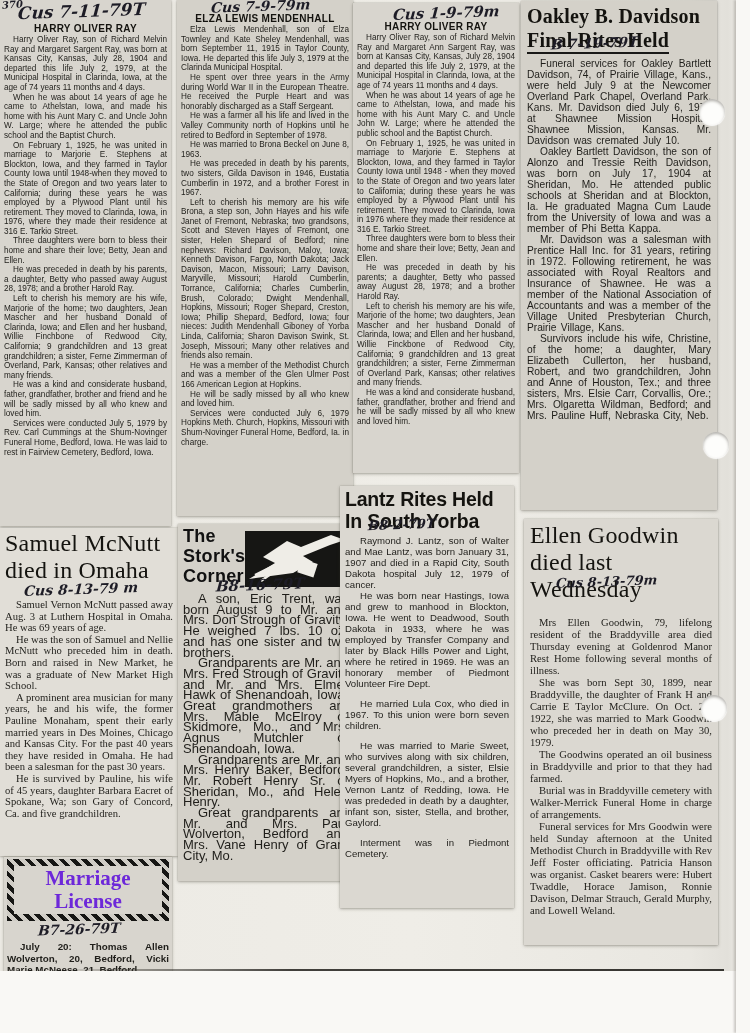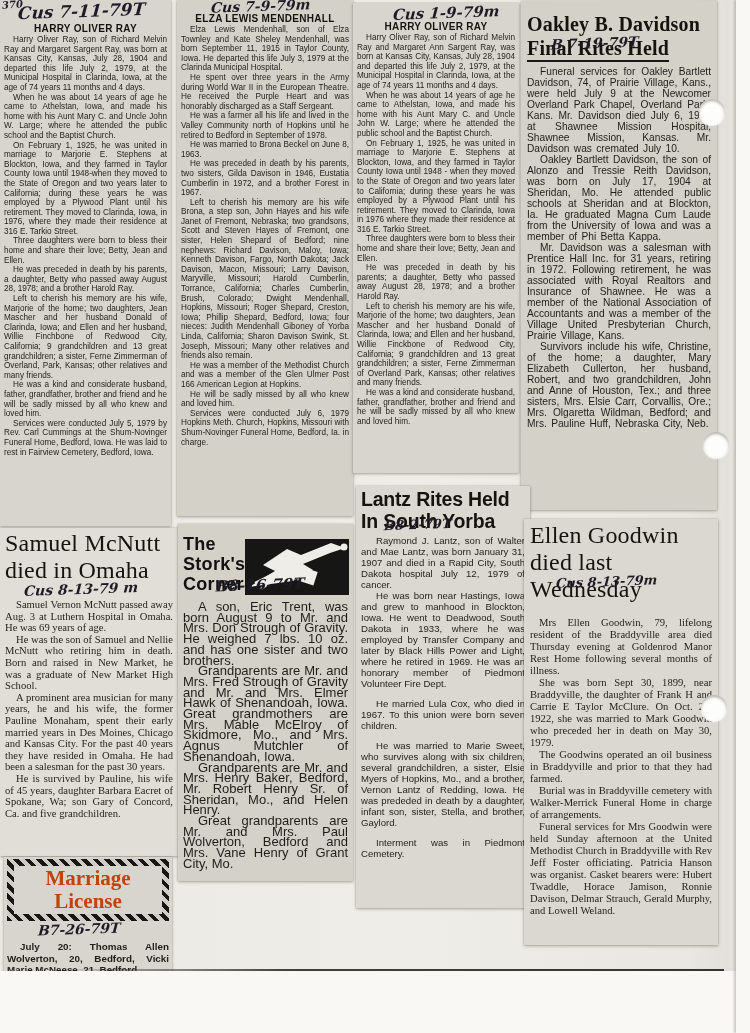--- a/index.html
+++ b/index.html
@@ -26,51 +26,51 @@
   #clip-ray1 h2{margin-top:21px;}
   
   #clip-mendenhall{left:177px;top:0;width:176px;height:516px;}
   #clip-mendenhall .ann{top:-2px;left:34px;font-size:14px;}
   #clip-mendenhall h2{margin-top:11px;}
   
   #clip-ray2{left:353px;top:3px;width:166px;height:470px;}
   #clip-ray2 .ann{top:1px;left:40px;font-size:15px;}
   #clip-ray2 h2{margin-top:16px;}
   
-  #clip-davidson{left:521px;top:1px;width:196px;height:509px;padding:11px 6px;}
+  #clip-davidson{left:521px;top:1px;width:196px;height:509px;padding:3px 6px;}
   #clip-davidson h2{font-family:"Liberation Serif",serif;font-size:20px;line-height:24px;letter-spacing:.2px;}
   #clip-davidson .hl-u{border-bottom:2px solid #191917;padding-bottom:1px;}
   #clip-davidson .ann{top:34px;left:30px;font-size:14px;}
   #clip-davidson .body{margin-top:6px;font-size:10.2px;line-height:11px;}
   #clip-davidson .body p{text-indent:13px;word-spacing:1.5px;}
   
   #clip-mcnutt{left:0;top:528px;width:178px;height:328px;padding:2px 5px;font-family:"Liberation Serif",serif;}
   #clip-mcnutt h2{font-size:24px;line-height:27px;font-weight:400;letter-spacing:.2px;}
   #clip-mcnutt .ann{top:53px;left:24px;font-size:14px;}
   #clip-mcnutt .body{margin-top:15px;font-size:10.6px;line-height:11.6px;}
   #clip-mcnutt .body p{text-indent:11px;}
   
   #clip-marriage{left:4px;top:857px;width:168px;height:117px;padding:2px 3px;}
   .ml-box{border:7px solid;border-image:repeating-linear-gradient(45deg,#161614 0 4px,#cfccc5 4px 8px) 7;
           height:48px;display:flex;align-items:center;justify-content:center;}
   .ml-title{font-family:"Liberation Serif",serif;font-weight:700;font-size:21px;line-height:23px;
-            text-align:center;color:#c2410c;}
+            text-align:center;color:#6d28d9;}
   #clip-marriage .ann{top:64px;left:34px;font-size:14px;}
   #clip-marriage .body{margin-top:20px;font-size:9.8px;line-height:11.5px;font-weight:700;}
   #clip-marriage .body p{text-indent:13px;}
   
-  #clip-stork{left:178px;top:524px;width:175px;height:357px;padding:10px 5px;}
+  #clip-stork{left:178px;top:524px;width:175px;height:357px;padding:2px 5px;}
   .stork-head{position:relative;height:64px;}
   .stork-title{font-weight:700;font-size:18px;line-height:20px;color:#111;letter-spacing:.3px;}
   .stork-art{position:absolute;left:62px;top:5px;width:104px;height:56px;}
   #clip-stork .ann{top:52px;left:38px;font-size:15px;}
   #clip-stork .body{margin-top:4px;font-size:13px;line-height:10.7px;}
   #clip-stork .body p{text-indent:15px;}
   
-  #clip-lantz{left:356px;top:486px;width:174px;height:422px;padding:3px 5px;}
+  #clip-lantz{left:340px;top:486px;width:174px;height:422px;padding:3px 5px;}
   #clip-lantz h2{font-size:19.5px;line-height:21.5px;letter-spacing:-.2px;}
   #clip-lantz .ann{top:31px;left:28px;font-size:13px;}
   #clip-lantz .body{margin-top:3px;font-size:9.6px;line-height:11px;}
   #clip-lantz .body p{text-indent:15px;}
   #clip-lantz .body p:nth-child(n+3){margin-top:9px;}
   
   #clip-goodwin{left:524px;top:519px;width:194px;height:426px;padding:3px 6px;font-family:"Liberation Serif",serif;}
   #clip-goodwin h2{font-size:24px;line-height:27px;font-weight:400;letter-spacing:.2px;}
   #clip-goodwin .ann{top:55px;left:32px;font-size:13px;}
   #clip-goodwin .body{margin-top:14px;font-size:10.6px;line-height:12px;}
@@ -155,21 +155,21 @@
   </article>
 
   <article id="clip-mcnutt" class="clip shade-d">
     <h2>
       <span>Samuel McNutt</span><br>
       <span>died in Omaha</span>
     </h2>
     <div class="hand ann">Cus 8-13-79 m</div>
     <div class="body">
         <p>Samuel Vernon McNutt passed away Aug. 3 at Luthern Hospital in Omaha. He was 69 years of age.</p>
-        <p>He was the son of Samuel and Nellie McNutt who retiring him in death. Born and raised in New Market, he was a graduate of New Market High School.</p>
+        <p>He was the son of Samuel and Nellie McNutt who preceded him in death. Born and raised in New Market, he was a graduate of New Market High School.</p>
         <p>A prominent area musician for many years, he and his wife, the former Pauline Monaham, spent their early married years in Des Moines, Chicago and Kansas City. For the past 40 years they have resided in Omaha. He had been a salesman for the past 30 years.</p>
         <p>He is survived by Pauline, his wife of 45 years, daughter Barbara Eacret of Spokane, Wa; son Gary of Concord, Ca. and five grandchildren.</p>
       </div>
   </article>
 
   <article id="clip-marriage" class="clip shade-a">
     <div class="ml-box">
       <div class="ml-title">
         <span>Marriage</span><br>
         <span>License</span>

